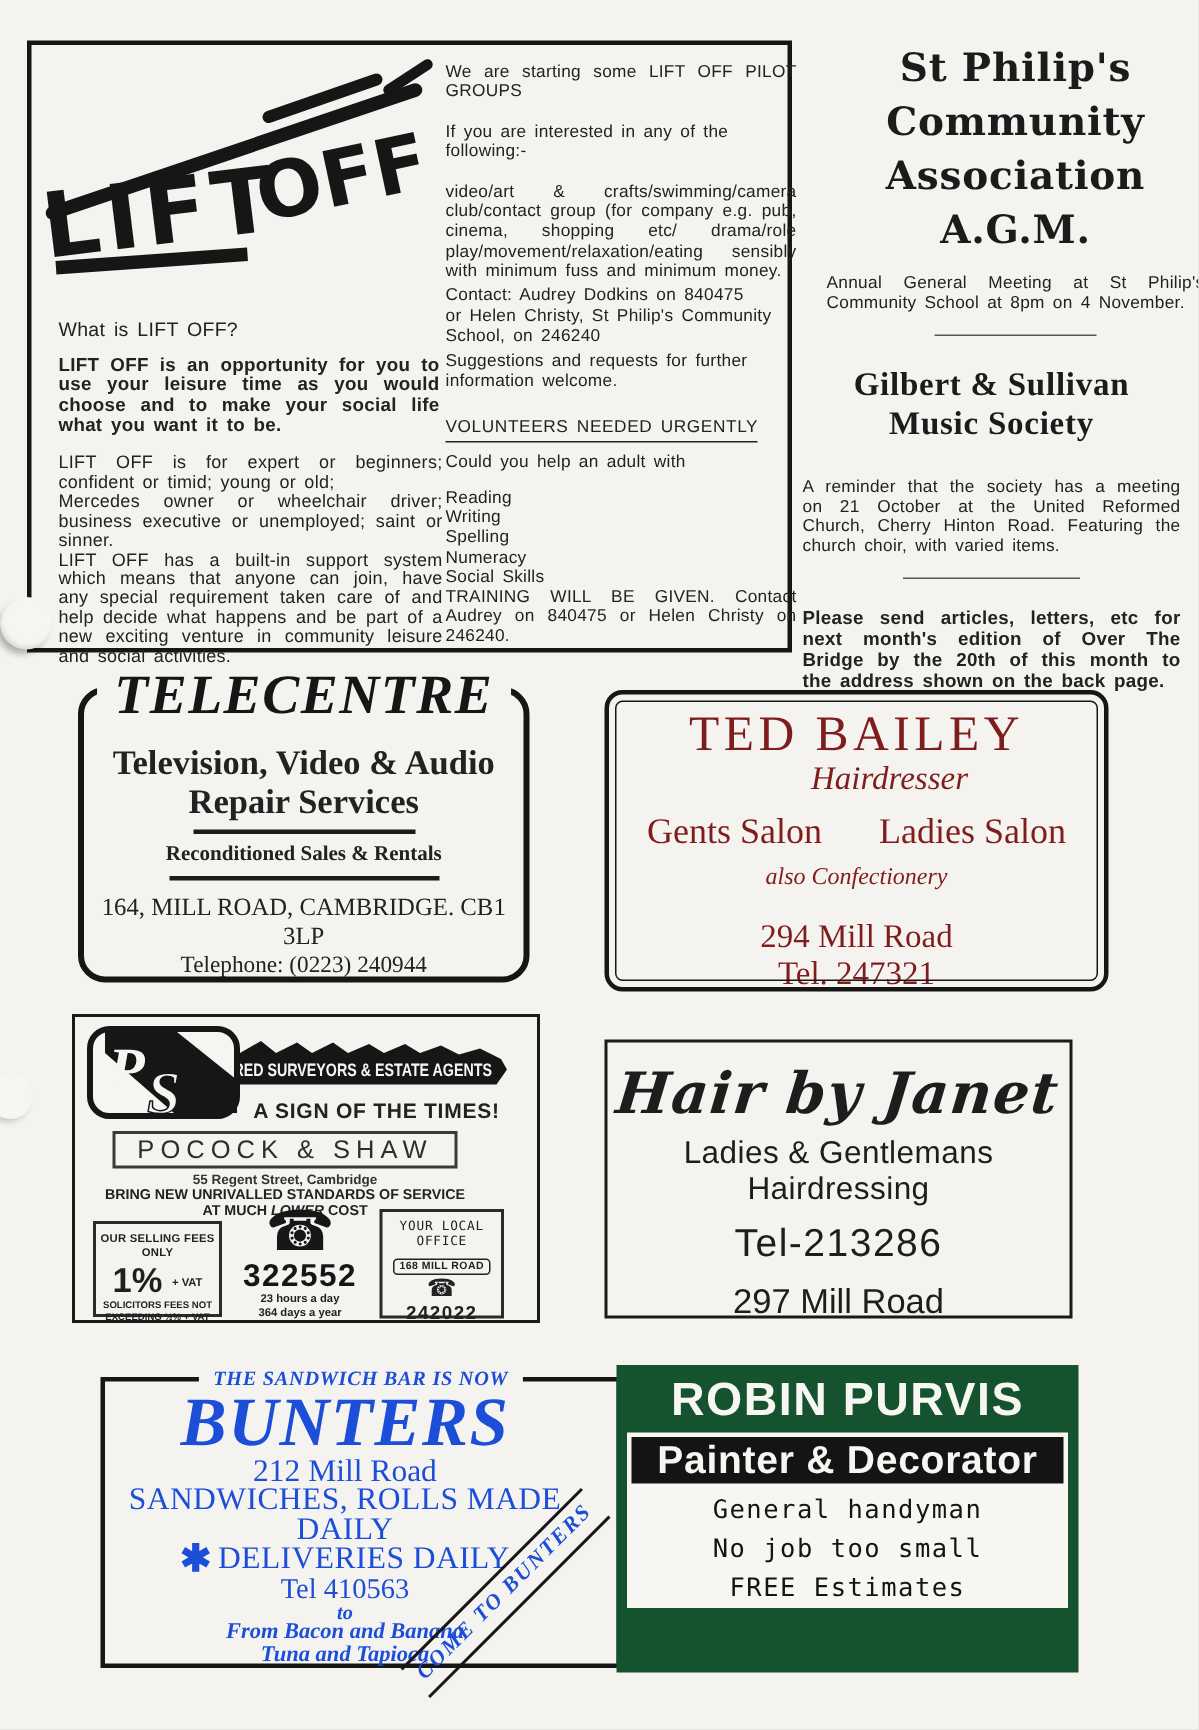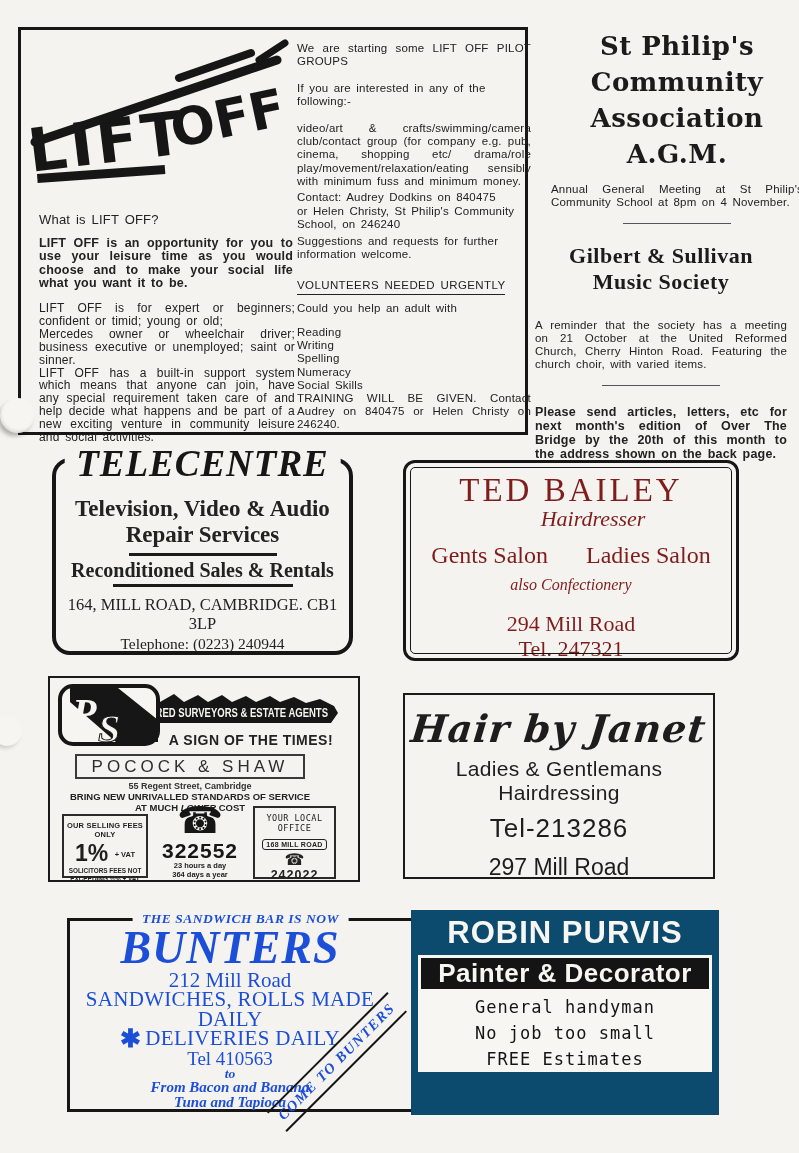--- a/index.html
+++ b/index.html
@@ -39,21 +39,21 @@
   #gs-body{margin-top:24px;text-align:justify;font-size:11.5px;line-height:13px;text-align-last:left;}
   #editor-note{margin-top:19px;text-align:justify;font-weight:bold;font-size:12.5px;line-height:14px;text-align-last:left;}
 
   
   #telecentre{left:52px;top:458px;width:293px;height:189px;border:4px solid #161616;border-radius:18px;text-align:center;}
   #tc-title{position:absolute;top:-20px;left:50%;transform:translateX(-50%);background:#f4f3ef;padding:0 12px;
             font-family:"Liberation Serif",serif;font-style:italic;font-weight:bold;font-size:37px;letter-spacing:1px;white-space:nowrap;color:#161616;}
   #tc-l1{margin-top:34px;font-family:"Liberation Serif",serif;font-weight:bold;font-size:23px;line-height:26px;}
   #tc-l2{font-family:"Liberation Serif",serif;font-weight:bold;font-size:23px;line-height:26px;}
   .tc-rule{height:3px;background:#1b1b1b;margin:5px auto 5px;}
-  #tc-l3{font-family:"Liberation Serif",serif;font-weight:bold;font-size:20px;line-height:18px;}
+  #tc-l3{font-family:"Liberation Serif",serif;font-weight:bold;font-size:14px;line-height:18px;}
   #tc-addr{margin-top:8px;font-family:"Liberation Serif",serif;font-size:16.5px;line-height:19px;}
   #tc-tel{font-family:"Liberation Serif",serif;font-size:15.5px;line-height:21px;}
 
   
   #tedbailey{left:403px;top:460px;width:330px;height:195px;border:3px solid #161616;border-radius:12px;
              outline:1px solid #161616;outline-offset:-8px;text-align:center;font-family:"Liberation Serif",serif;color:#7f1d1d;}
   #tb-title{margin-top:10px;font-size:33px;line-height:34px;letter-spacing:3px;}
   #tb-sub{font-style:italic;font-size:22px;line-height:24px;margin-left:44px;}
   #tb-salons{margin-top:11px;font-size:24px;line-height:26px;}
   #tb-salons .gap{display:inline-block;width:38px;}
@@ -105,21 +105,21 @@
   .bn-l{font-size:21px;line-height:19.5px;letter-spacing:.3px;}
   #bn-ast{font-size:25px;font-weight:bold;vertical-align:-2px;margin-right:4px;}
   #bn-tel{font-size:19px;line-height:19px;}
   .bn-f{font-style:italic;font-weight:bold;font-size:15px;line-height:14.5px;}
   #bn-f2{font-size:13.5px;line-height:12.5px;}
   #bn-ribbon{position:absolute;left:182px;top:127px;width:170px;height:24px;transform:rotate(-45deg);
              border-top:2.5px solid #161616;border-bottom:2.5px solid #161616;text-align:center;
              font-style:italic;font-weight:bold;font-size:14.5px;line-height:23px;letter-spacing:1.5px;}
 
   
-  #purvis{left:411px;top:910px;width:308px;height:205px;background:#0c4a6e;text-align:center;color:#f7f6f3;}
+  #purvis{left:411px;top:910px;width:308px;height:205px;background:#14532d;text-align:center;color:#f7f6f3;}
   #rp-name{margin-top:5px;font-weight:bold;font-size:31px;line-height:36px;letter-spacing:1px;}
   #rp-panel{position:absolute;left:7px;right:7px;top:45px;height:117px;background:#f7f6f3;}
   #rp-band{margin:3px 3px 0;background:#141414;height:31px;line-height:31px;font-weight:bold;font-size:26px;letter-spacing:.5px;color:#f7f6f3;}
   #rp-lines{margin-top:5px;color:#141414;font-family:"DejaVu Sans Mono",monospace;font-size:17px;line-height:26px;letter-spacing:1px;}
   #rp-tel{position:absolute;bottom:9px;left:0;width:100%;font-weight:bold;font-size:31px;letter-spacing:.5px;}
 
   
   .punch{border-radius:50%;background:#f6f5f1;z-index:6;}
   #punch1{left:0px;top:398px;width:35px;height:35px;box-shadow:-3px 4px 4px -1px rgba(0,0,0,.28), inset 1px -2px 3px rgba(0,0,0,.10);}
   #punch2{left:-8px;top:716px;width:30px;height:30px;box-shadow:-2px 3px 4px -1px rgba(0,0,0,.18);}

